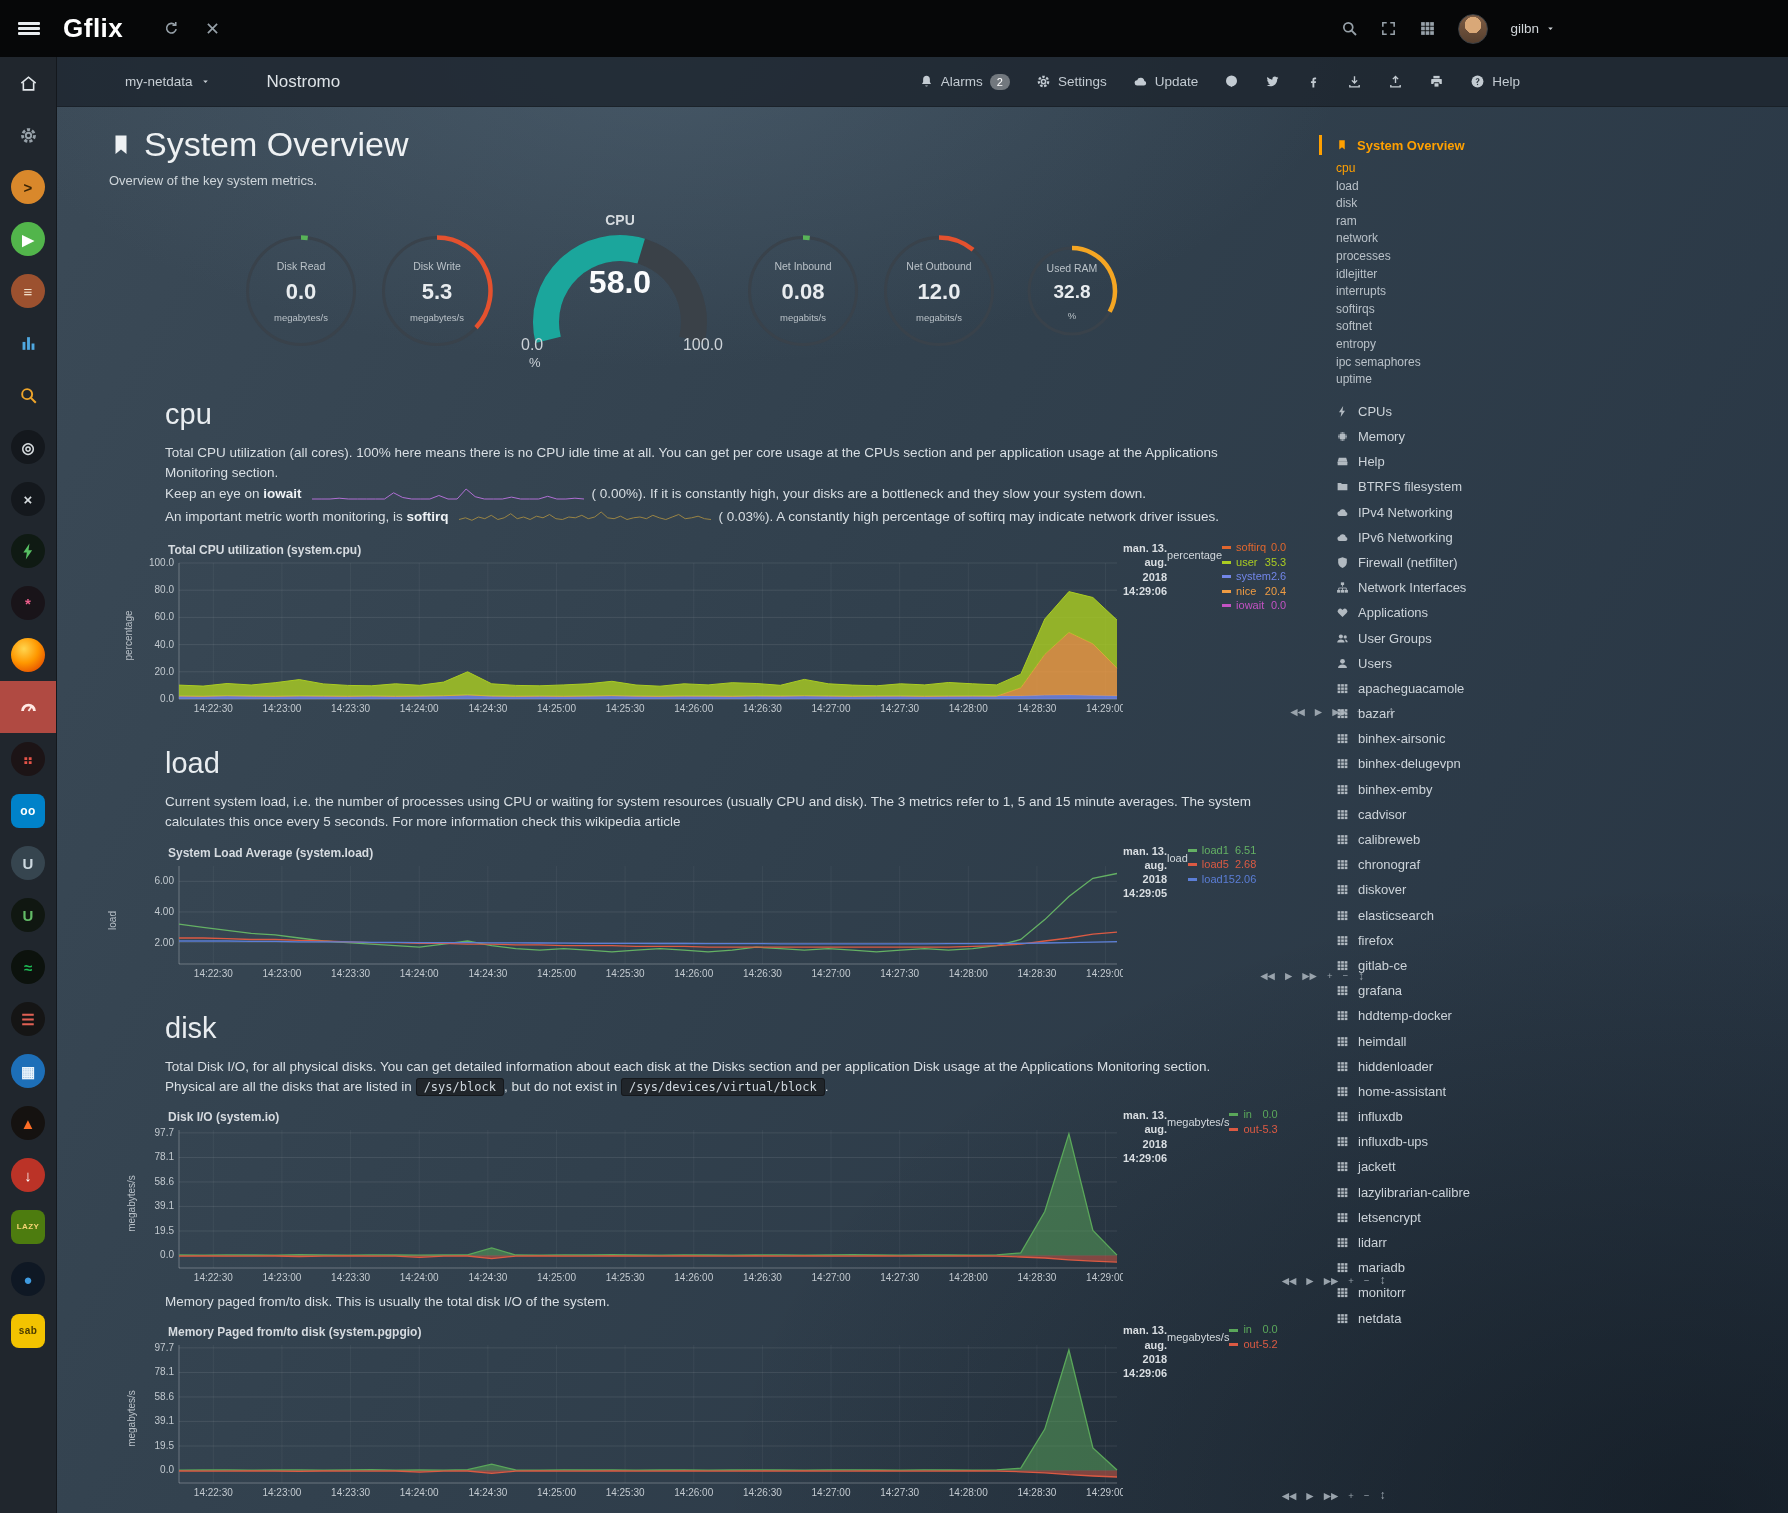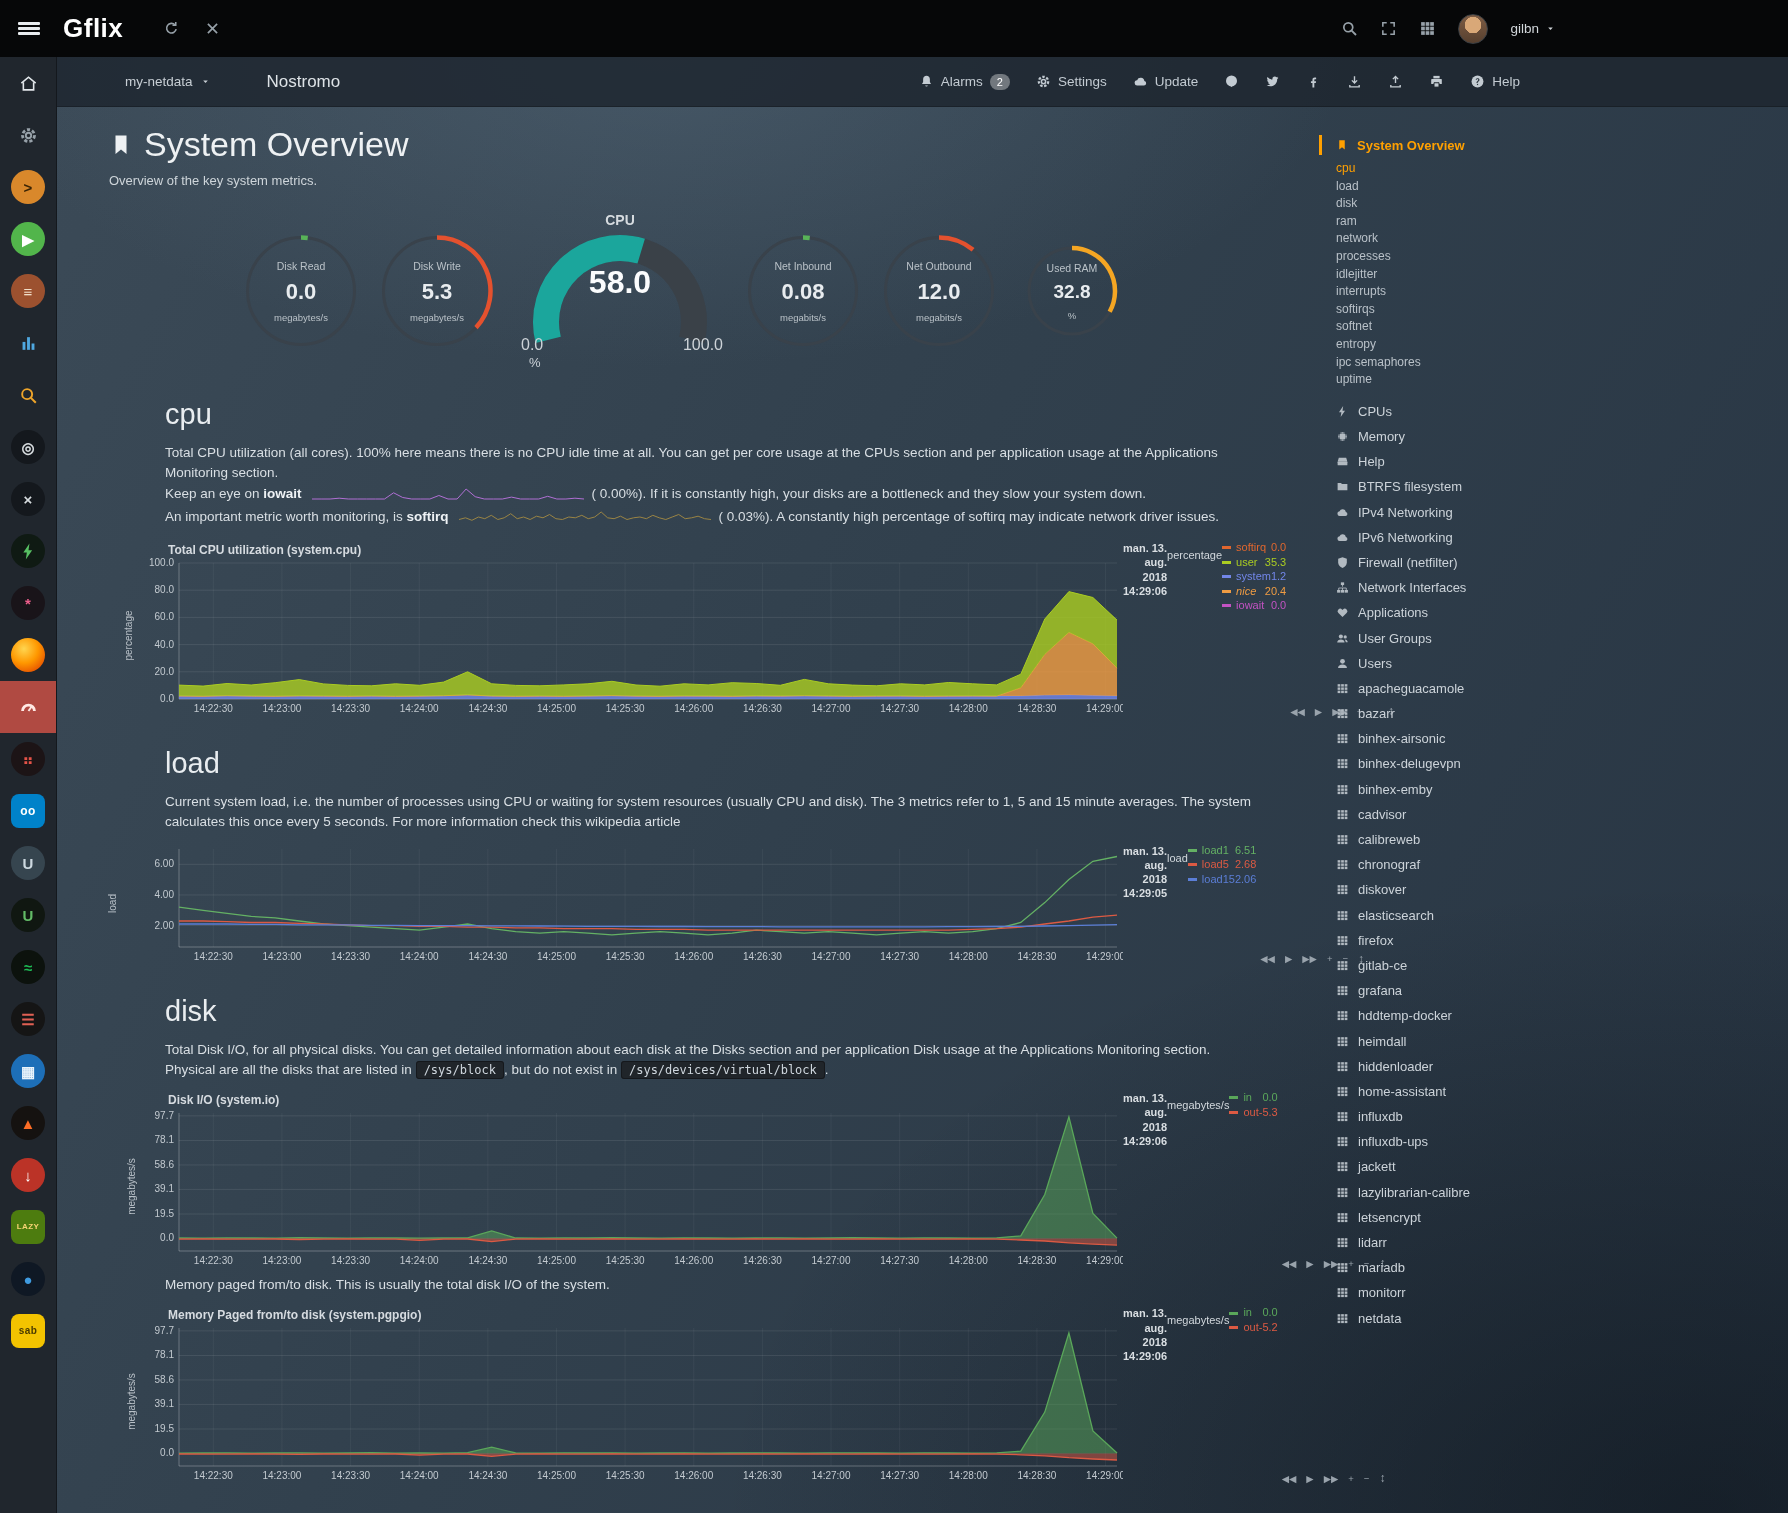--- a/index.html
+++ b/index.html
@@ -547,25 +547,25 @@
                     <span class="lg-val" style="color: rgb(224, 102, 46);">0.0</span>
                   </div>
                   <div class="lg-row">
                     <span class="lg-dash" style="background: rgb(170, 204, 34);"></span>
                     <span class="lg-name" style="color: rgb(170, 204, 34);">user</span>
                     <span class="lg-val" style="color: rgb(170, 204, 34);">35.3</span>
                   </div>
                   <div class="lg-row">
                     <span class="lg-dash" style="background: rgb(114, 134, 232);"></span>
                     <span class="lg-name" style="color: rgb(114, 134, 232);">system</span>
-                    <span class="lg-val" style="color: rgb(114, 134, 232);">1.2</span>
+                    <span class="lg-val" style="color: rgb(114, 134, 232);">2.6</span>
                   </div>
                   <div class="lg-row">
                     <span class="lg-dash" style="background: rgb(239, 156, 67);"></span>
-                    <span class="lg-name" style="color: rgb(239, 156, 67); font-style: italic;">nice</span>
+                    <span class="lg-name" style="color: rgb(239, 156, 67);">nice</span>
                     <span class="lg-val" style="color: rgb(239, 156, 67);">20.4</span>
                   </div>
                   <div class="lg-row">
                     <span class="lg-dash" style="background: rgb(195, 83, 195);"></span>
                     <span class="lg-name" style="color: rgb(195, 83, 195);">iowait</span>
                     <span class="lg-val" style="color: rgb(195, 83, 195);">0.0</span>
                   </div>
                 </div>
                 <div class="chart-controls">
                   <span class="ctl">◀◀</span>
@@ -579,20 +579,21 @@
             </div>
           </div>
       </div>
 
       <div class="section">
         <h2>load</h2>
         <p>Current system load, i.e. the number of processes using CPU or waiting for system resources (usually CPU and disk). The 3 metrics refer to 1, 5 and 15 minute averages. The system calculates this once every 5 seconds. For more information check this wikipedia article</p>
         <div id="chart-load" class="chart-mount">
             <div class="chart">
               <div class="chart-main">
+                <div class="chart-trow"><span class="chart-title">System Load Average (system.load)</span></div>
                 <div class="plot-wrap"><span class="chart-ylab">load</span><svg width="990" height="120">
                     <line x1="80.3170731707317" y1="6" x2="80.3170731707317" y2="104" stroke="rgba(255,255,255,0.05)"></line>
                     <text x="80.3170731707317" y="117" text-anchor="middle" class="tick">14:22:30</text>
                     <line x1="148.9512195121951" y1="6" x2="148.9512195121951" y2="104" stroke="rgba(255,255,255,0.05)"></line>
                     <text x="148.9512195121951" y="117" text-anchor="middle" class="tick">14:23:00</text>
                     <line x1="217.58536585365854" y1="6" x2="217.58536585365854" y2="104" stroke="rgba(255,255,255,0.05)"></line>
                     <text x="217.58536585365854" y="117" text-anchor="middle" class="tick">14:23:30</text>
                     <line x1="286.219512195122" y1="6" x2="286.219512195122" y2="104" stroke="rgba(255,255,255,0.05)"></line>
                     <text x="286.219512195122" y="117" text-anchor="middle" class="tick">14:24:00</text>
                     <line x1="354.8536585365854" y1="6" x2="354.8536585365854" y2="104" stroke="rgba(255,255,255,0.05)"></line>

